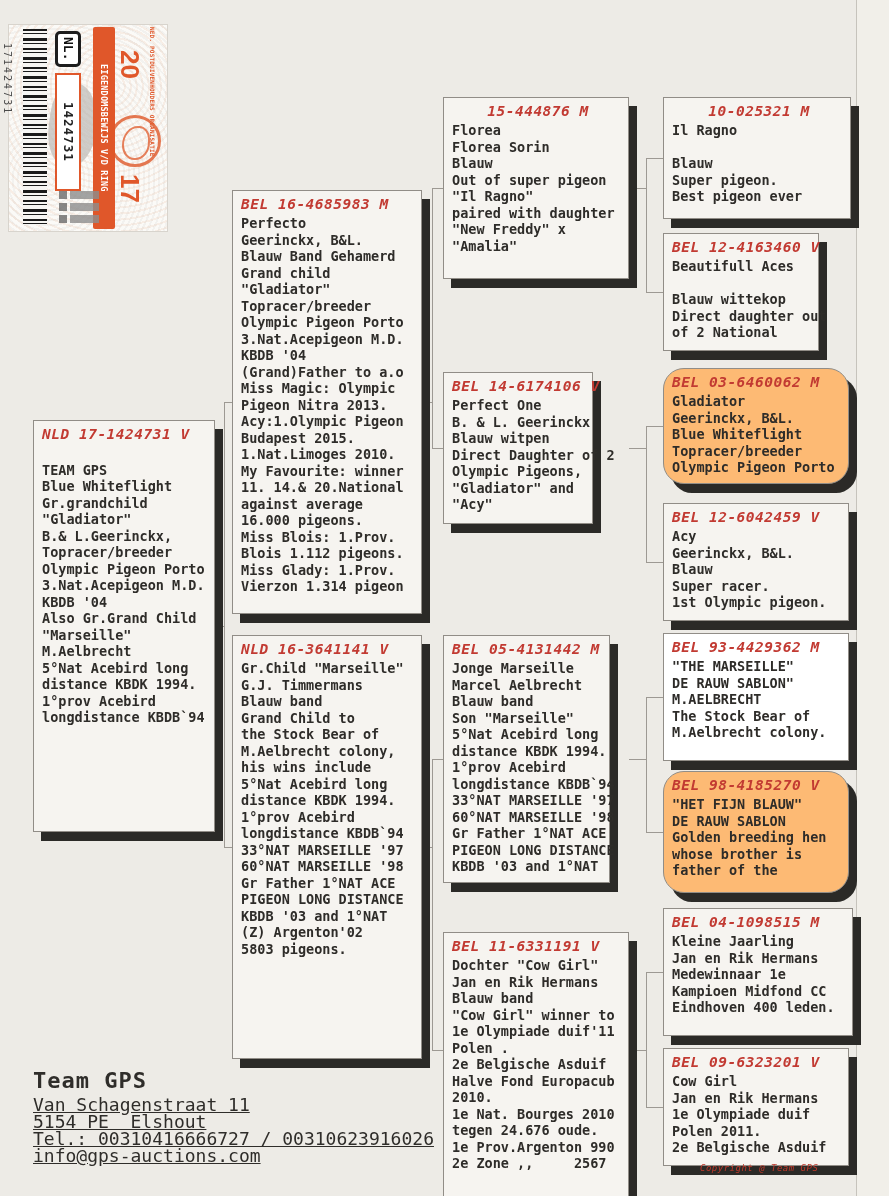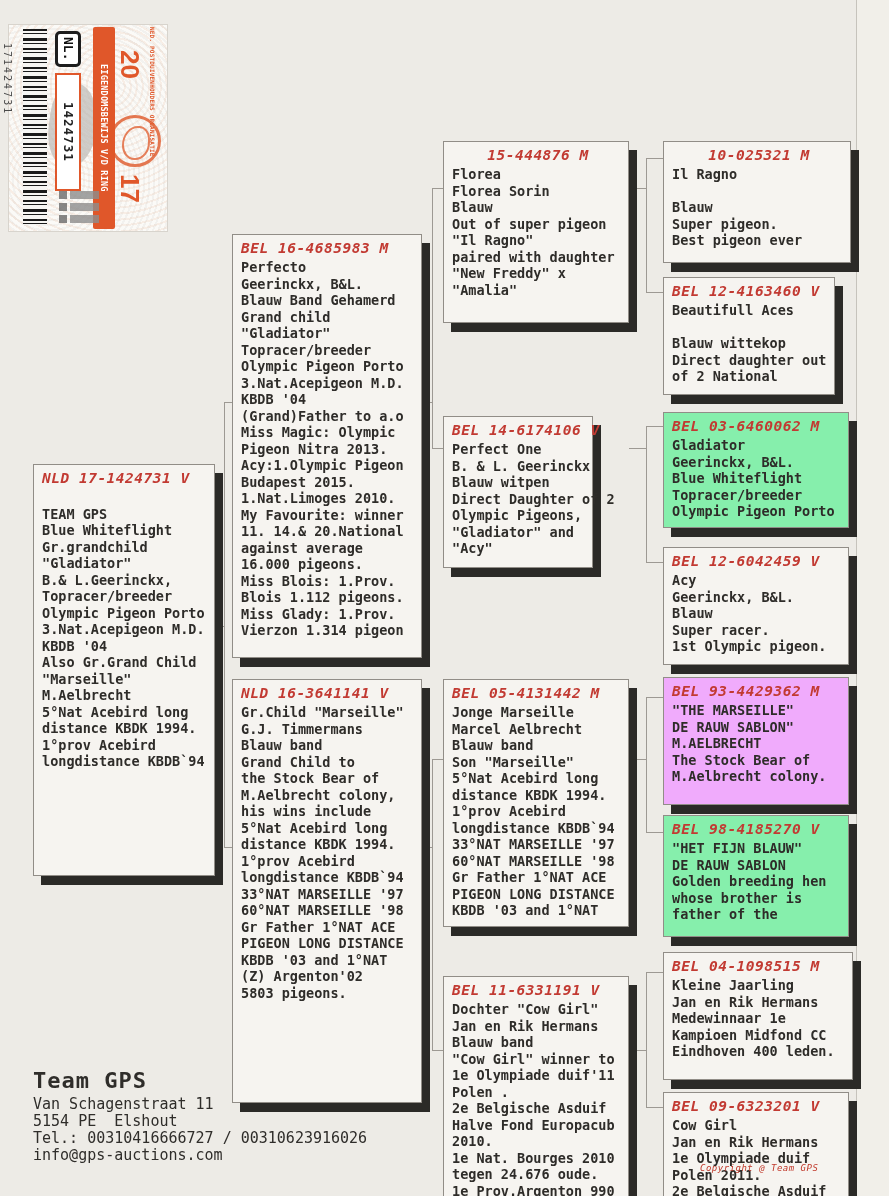--- a/index.html
+++ b/index.html
@@ -8,50 +8,50 @@
 
   
   .seam{position:absolute;top:0;left:856px;width:33px;height:100%;background:#f1efe9;border-left:1px solid #c6c3bc;}
 
   
   .title{position:absolute;left:233px;top:22px;font-family:"Liberation Sans",sans-serif;
          font-size:24px;color:#222;letter-spacing:0.5px;}
 
   
   .pbox{position:absolute;box-sizing:border-box;background:#f6f4f0;border:1px solid #918d87;
-        box-shadow:8px 9px 0 0 #2b2a27;padding:5px 4px 5px 8px;color:#2e2c29;margin-top:44px;}
+        box-shadow:8px 9px 0 0 #2b2a27;padding:5px 4px 5px 8px;color:#2e2c29;}
   .pbox .ring{color:#c23a32;font-style:italic;font-weight:bold;font-size:14.5px;
               letter-spacing:0.5px;margin-bottom:3px;white-space:pre;}
   .pbox .body{font-size:13.5px;line-height:16.5px;white-space:pre;font-weight:700;}
-  .pbox.yellow{background:#86efac;}
-  .pbox.pink{background:#f0abfc;}
+  .pbox.yellow{background:#fdba74;border-radius:21px;}
+  .pbox.pink{background:#ffffff;}
   .slot-subject{left:33px;top:420px;width:182px;height:412px}
   .slot-p1{left:232px;top:190px;width:190px;height:424px}
   .slot-p2{left:232px;top:635px;width:190px;height:424px}
   .slot-gp1{left:443px;top:97px;width:186px;height:182px}
   .slot-gp2{left:443px;top:372px;width:150px;height:152px}
-  .slot-gp3{left:443px;top:635px;width:186px;height:248px}
+  .slot-gp3{left:443px;top:635px;width:167px;height:248px}
   .slot-gp4{left:443px;top:932px;width:186px;height:284px}
   .slot-gg1{left:663px;top:97px;width:188px;height:122px}
-  .slot-gg2{left:663px;top:233px;width:172px;height:118px}
+  .slot-gg2{left:663px;top:233px;width:156px;height:118px}
   .slot-gg3{left:663px;top:368px;width:186px;height:116px}
   .slot-gg4{left:663px;top:503px;width:186px;height:118px}
   .slot-gg5{left:663px;top:633px;width:186px;height:128px}
   .slot-gg6{left:663px;top:771px;width:186px;height:122px}
   .slot-gg7{left:663px;top:908px;width:190px;height:128px}
   .slot-gg8{left:663px;top:1048px;width:186px;height:118px}
   .slot-gp1 .ring,.slot-gg1 .ring{text-align:center;}
 
   
   .cline{position:absolute;background:#9d9993;}
 
   
   .footer{position:absolute;left:33px;top:1068px;color:#2f2d2a;}
   .footer .name{font-size:22px;font-weight:bold;letter-spacing:1px;}
-  .footer .addr{font-size:15px;line-height:17px;white-space:pre;margin-top:3px;}
+  .footer .addr{font-size:18px;line-height:17px;white-space:pre;margin-top:3px;text-decoration:underline;}
   .copyright{position:absolute;left:700px;top:1163px;font-size:9px;color:#c0392b;
              font-style:italic;letter-spacing:0.5px;}
 
   
   .sticker{position:absolute;left:8px;top:24px;width:158px;height:206px;background:#fbfaf7;
            border:1px solid #d8d4cd;
            background-image:
              repeating-radial-gradient(circle at 65% 30%, rgba(214,128,77,0.10) 0 2px, rgba(0,0,0,0) 2px 6px),
              repeating-radial-gradient(circle at 25% 75%, rgba(140,140,140,0.08) 0 2px, rgba(0,0,0,0) 2px 5px);}
   .vtext{writing-mode:vertical-rl;}

